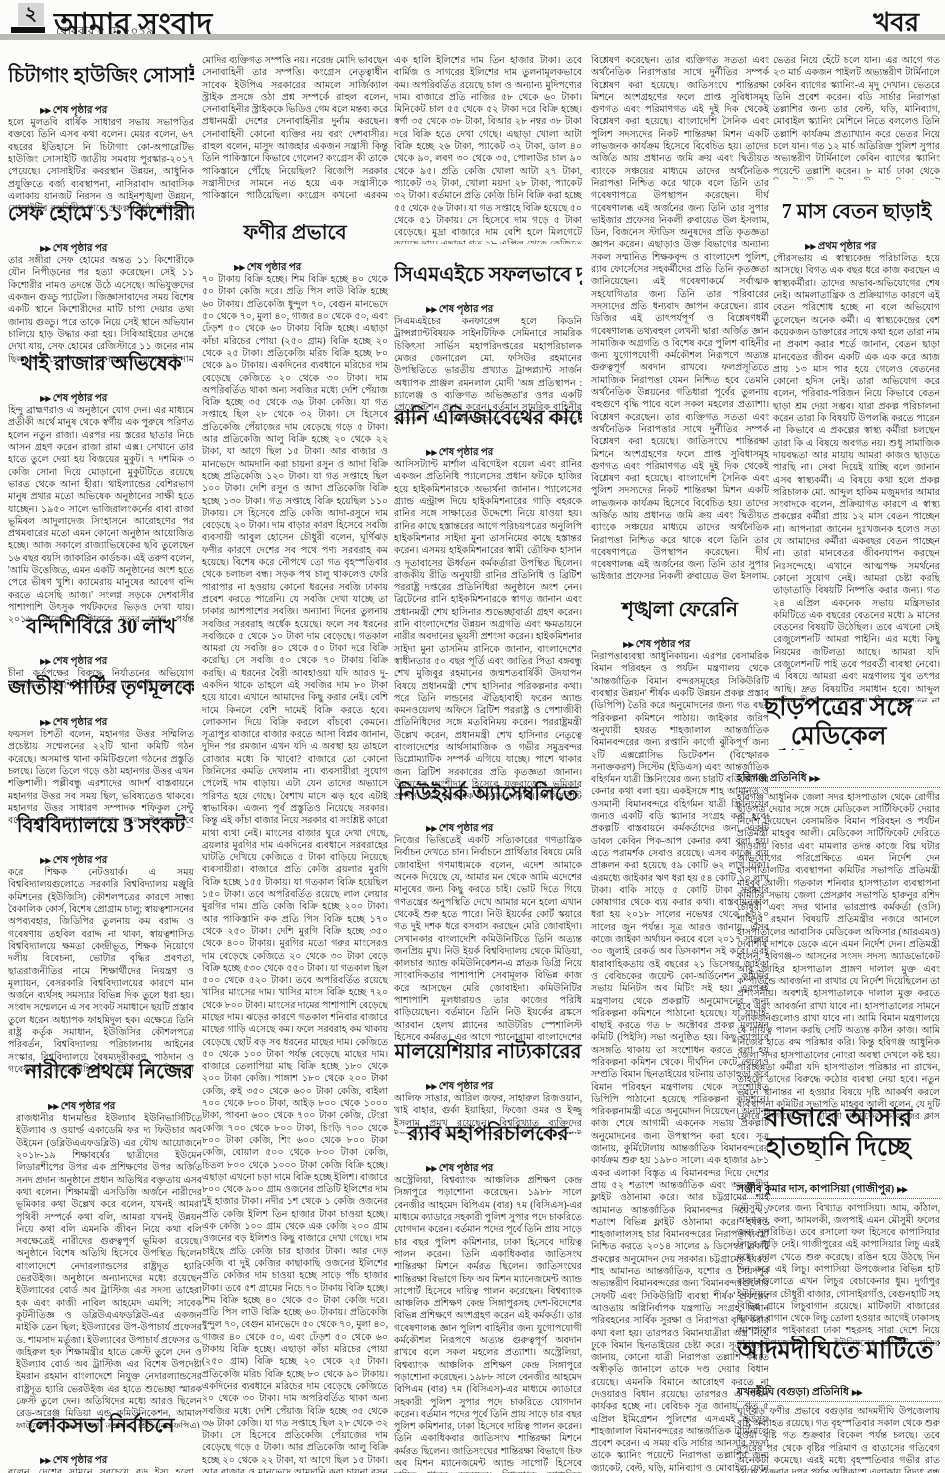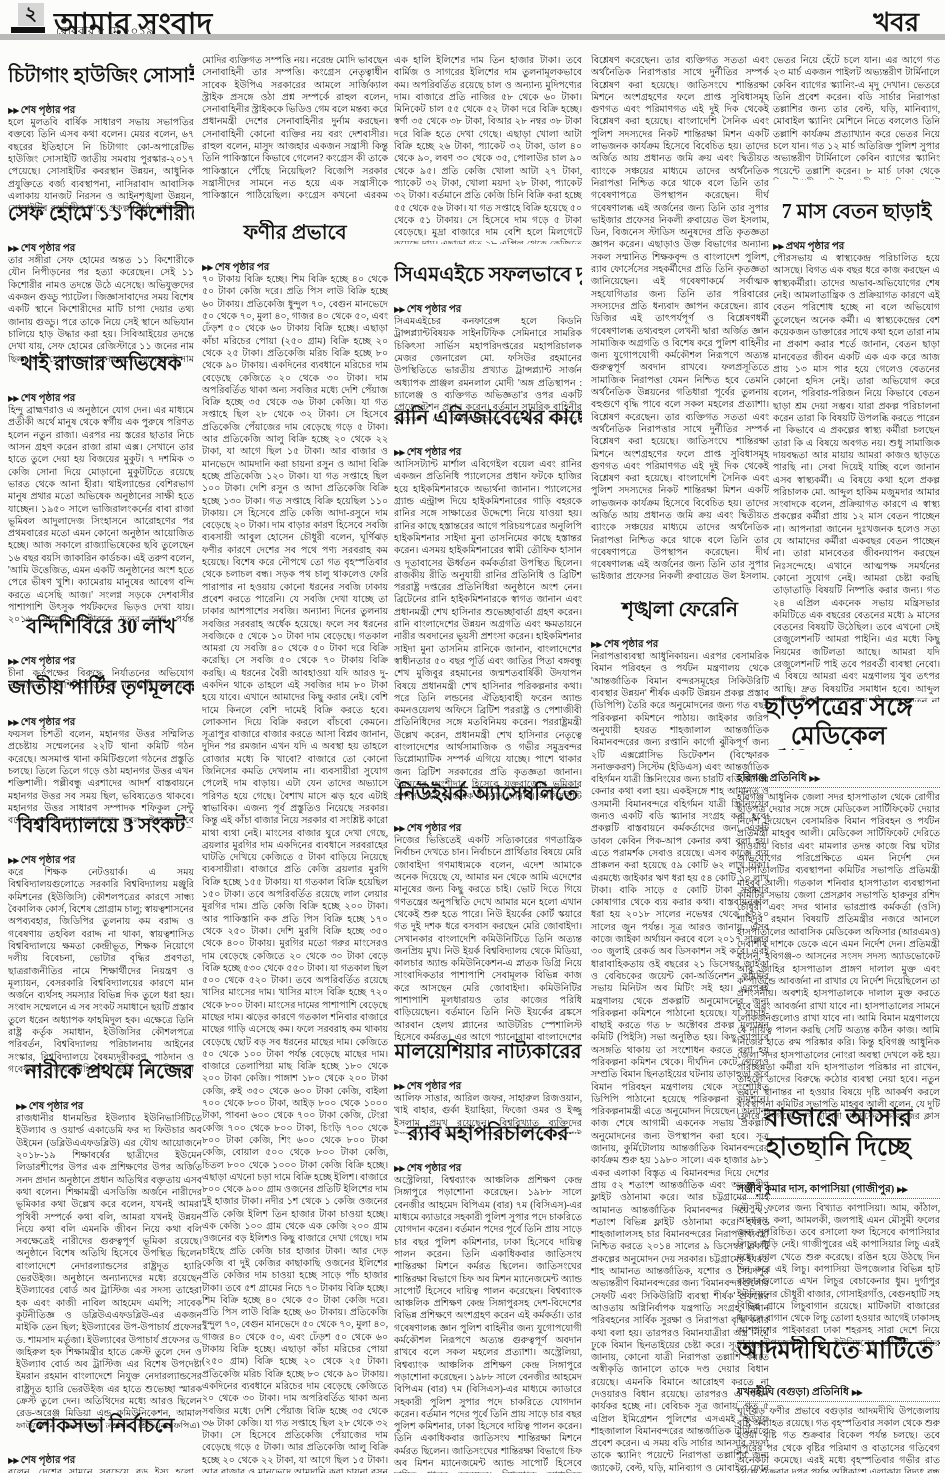--- a/index.html
+++ b/index.html
@@ -12,21 +12,21 @@
   .logo{position:absolute;left:54px;top:0px;font-size:30px;font-weight:bold;letter-spacing:0px;white-space:nowrap;}
   .mdate{position:absolute;left:56px;top:22px;font-size:12px;font-weight:normal;white-space:nowrap;}
   .section{position:absolute;right:26px;top:2px;font-size:26px;font-weight:bold;white-space:nowrap;margin-left:18px;}
   .band{position:absolute;left:0;top:34px;width:945px;height:6px;background:#b9b9b9;}
   
   .blk{position:absolute;}
   .hl{font-weight:bold;text-align:center;overflow:hidden;}
   .hl1{font-size:20px;line-height:24px;height:24px;white-space:nowrap;}
   .hlbig{font-size:25px;line-height:29px;height:58px;}
   .hlbig1{font-size:24px;line-height:29px;height:29px;white-space:nowrap;}
-  .marker{font-size:10px;font-weight:bold;height:13px;line-height:13px;white-space:nowrap;overflow:hidden;}
+  .marker{font-size:10px;font-weight:bold;height:13px;line-height:13px;white-space:nowrap;overflow:hidden;margin-left:32px;}
   .arr{font-size:8px;letter-spacing:-1px;}
   .byline{font-size:10.5px;font-weight:bold;height:16px;line-height:14px;white-space:nowrap;overflow:hidden;
           border-bottom:1px dotted #666;margin-bottom:3px;}
   .bodytext{font-size:9.4px;line-height:12.3px;text-align:justify;overflow:hidden;
             word-break:break-word;}
 </style>
 </head>
 <body>
 
 <div class="page">

